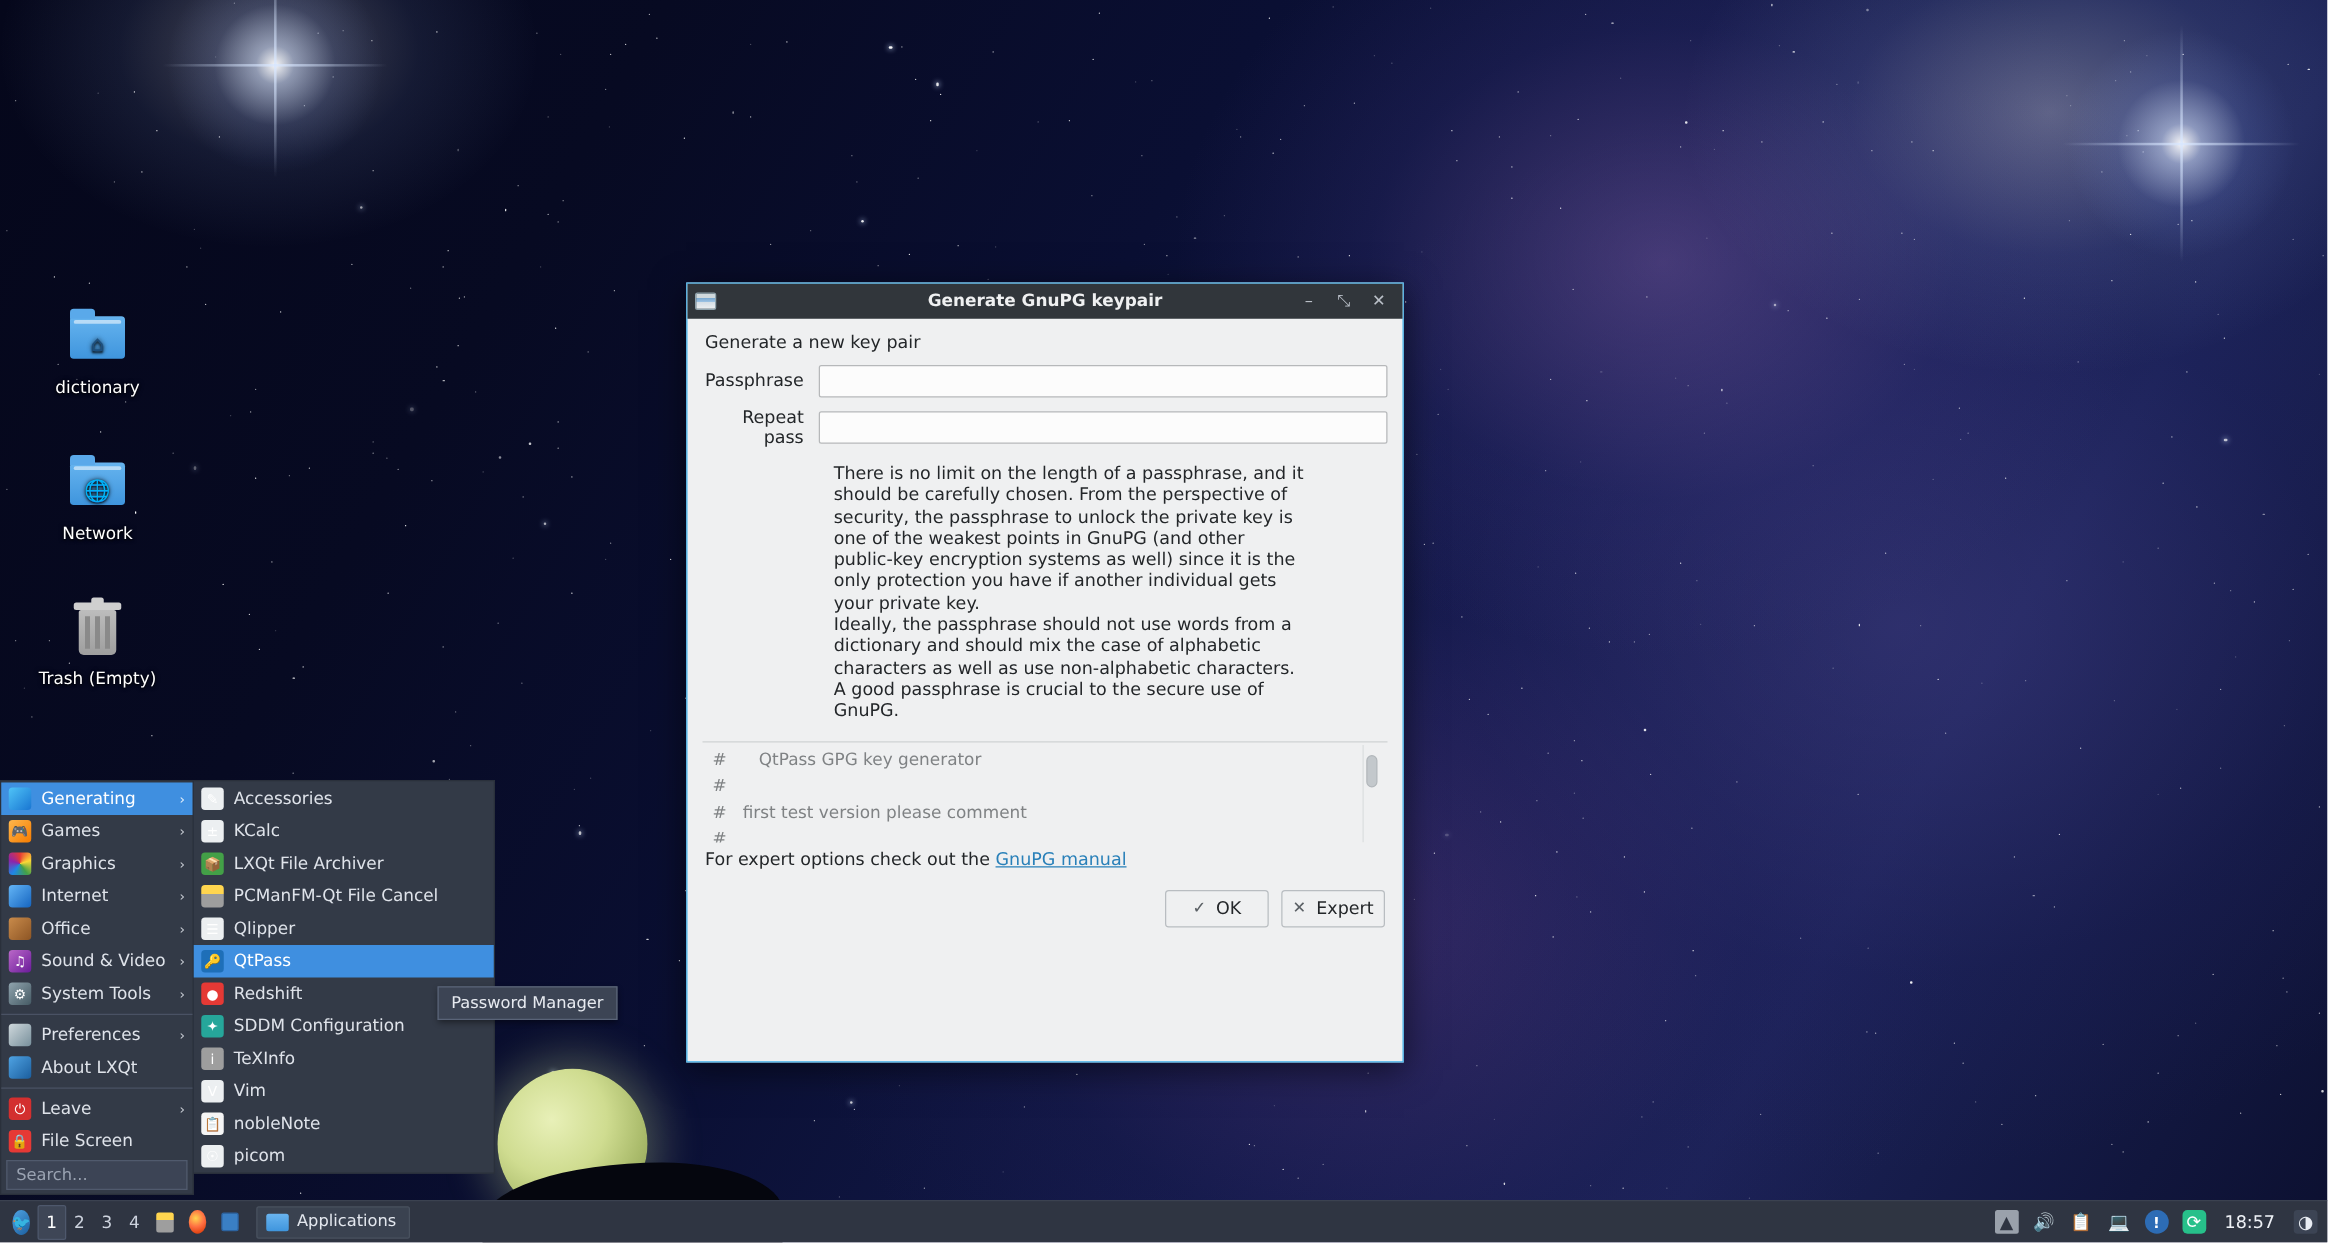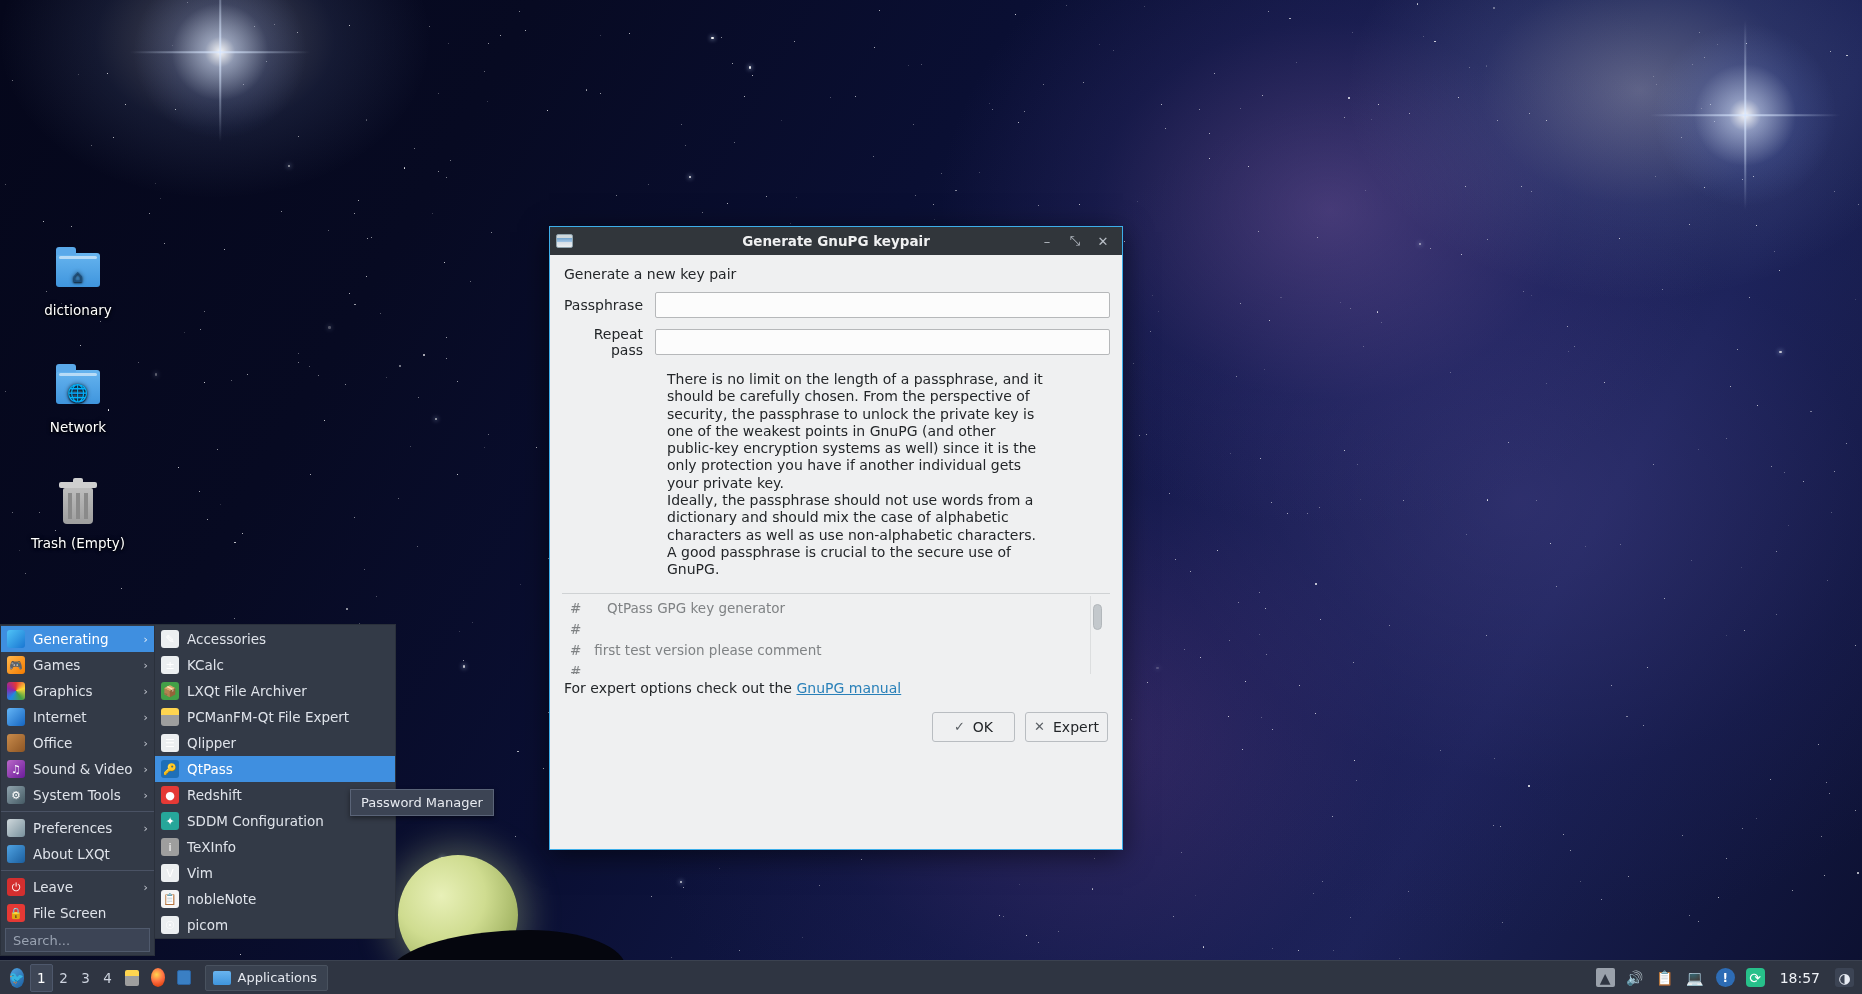--- a/index.html
+++ b/index.html
@@ -945,21 +945,21 @@
       <div class="mi">
         <span class="mi-icon i-kcalc">±</span>
         <span>KCalc</span>
       </div>
       <div class="mi">
         <span class="mi-icon i-arch">📦</span>
         <span>LXQt File Archiver</span>
       </div>
       <div class="mi">
         <span class="mi-icon i-pcman"></span>
-        <span>PCManFM-Qt File Expert</span>
+        <span>PCManFM-Qt File Cancel</span>
       </div>
       <div class="mi">
         <span class="mi-icon i-qlip">☰</span>
         <span>Qlipper</span>
       </div>
       <div class="mi sel">
         <span class="mi-icon i-qtpass">🔑</span>
         <span>QtPass</span>
       </div>
       <div class="mi">

